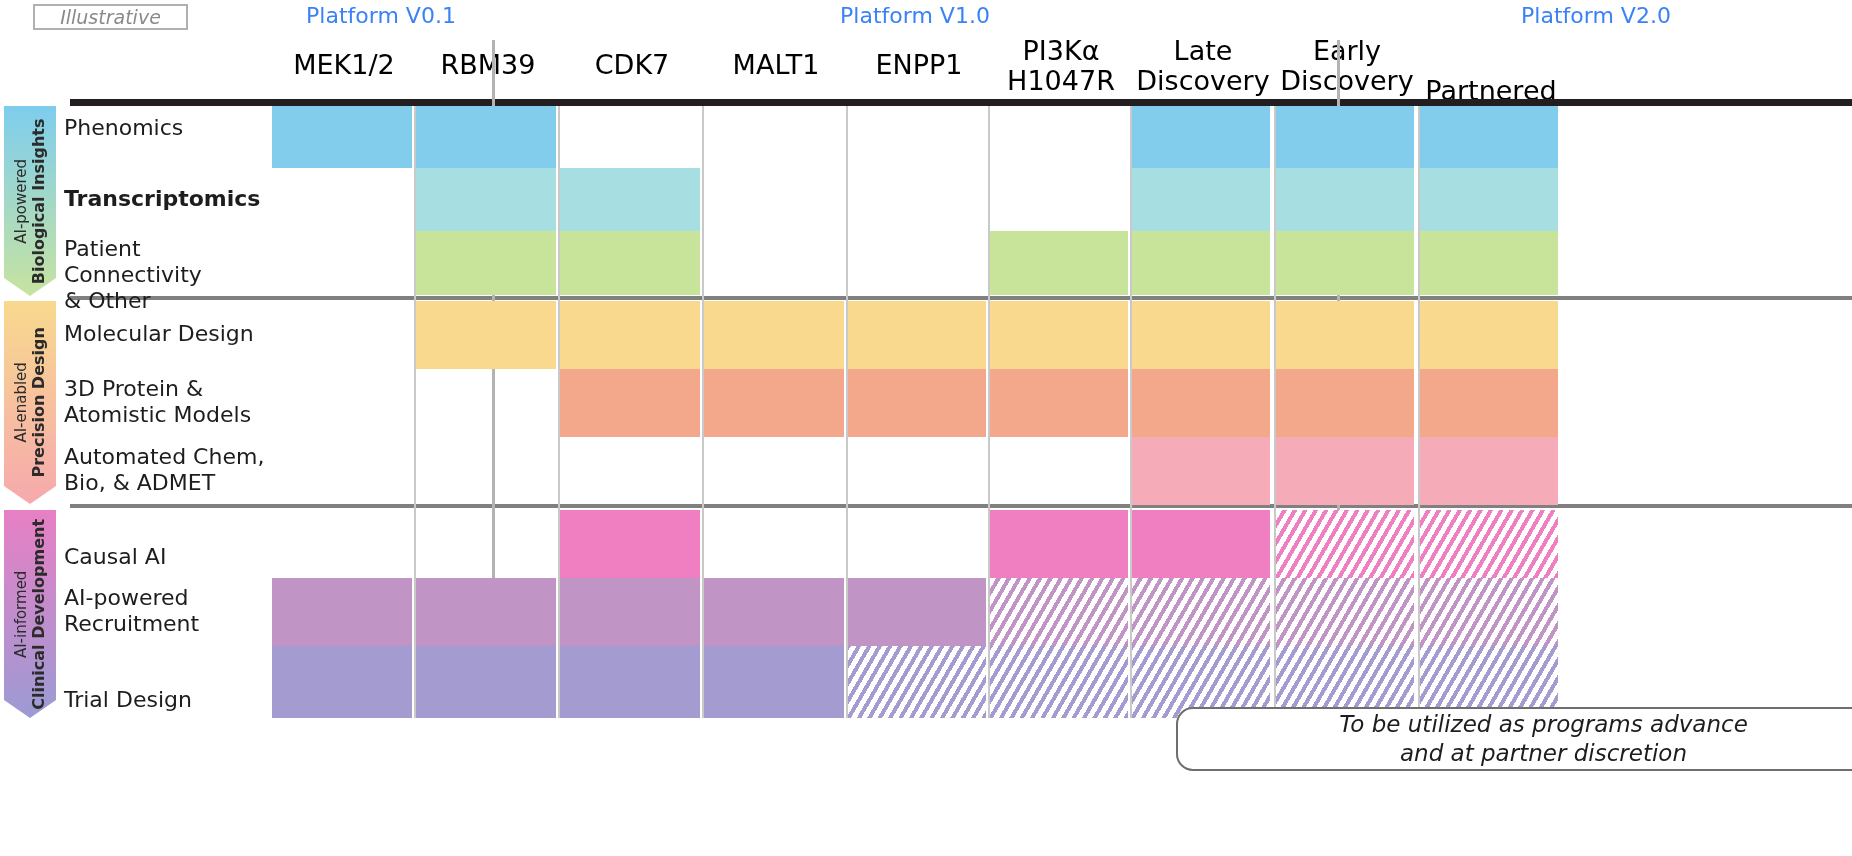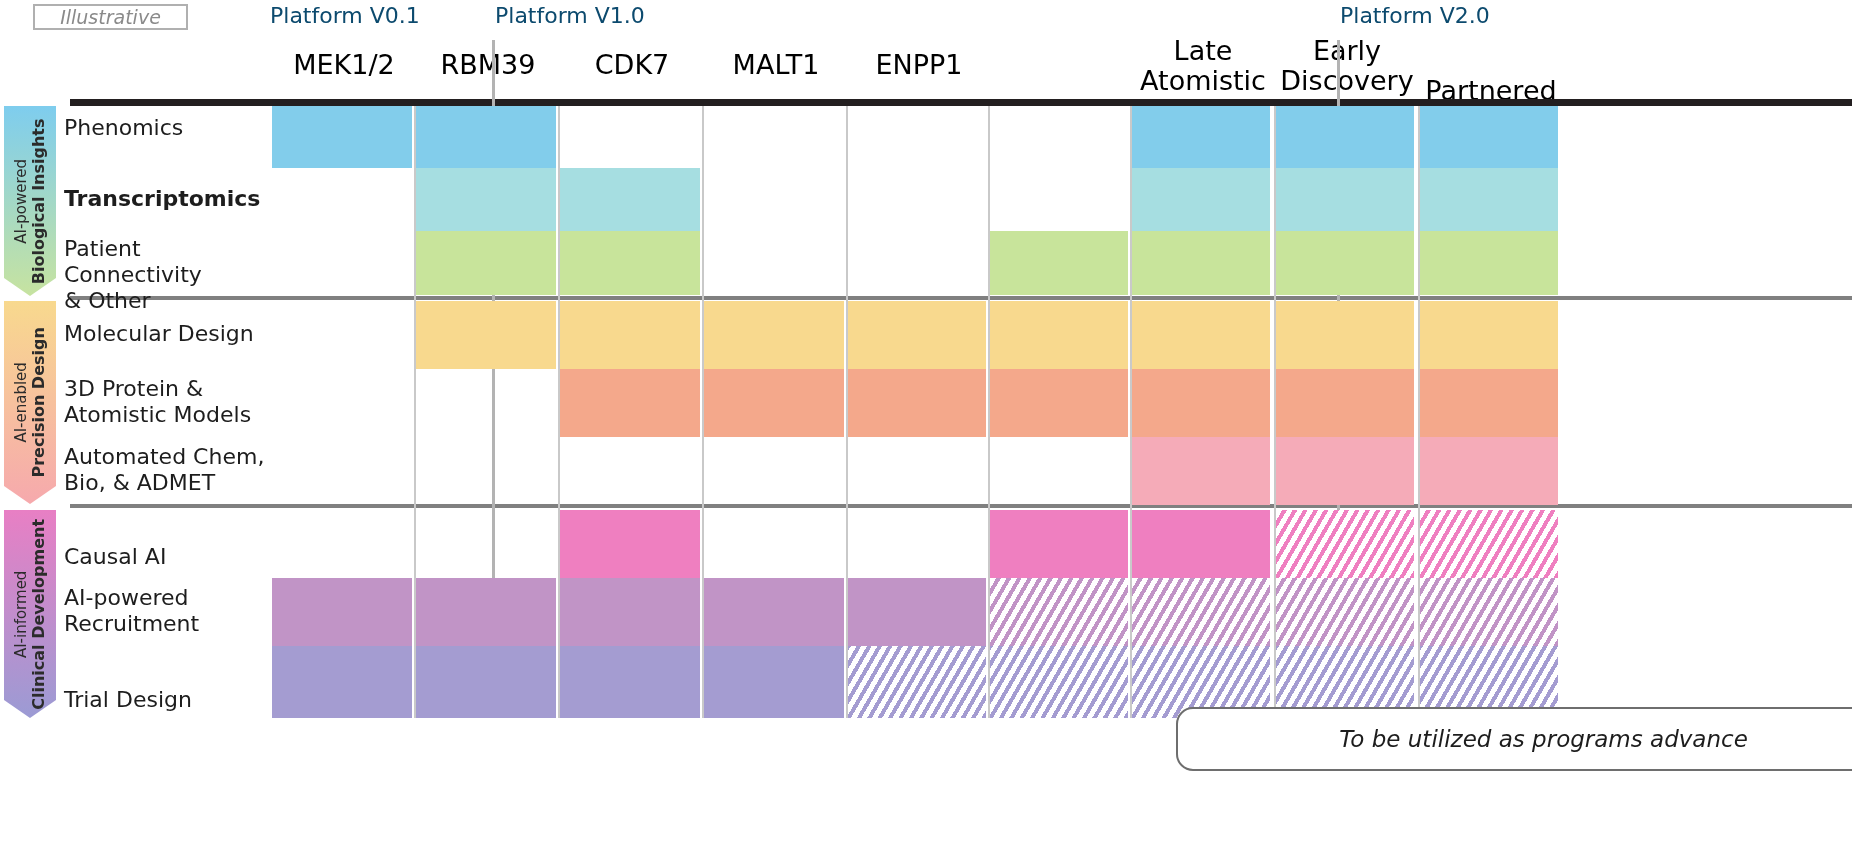--- a/index.html
+++ b/index.html
@@ -15,22 +15,22 @@
   #topbar{position:absolute;left:0;top:0;width:1852px;height:36px;}
   #illustrative{
     position:absolute;left:33px;top:4px;width:155px;height:26px;
     border:2px solid #b0b0b0;background:#fff;
     display:flex;align-items:center;justify-content:center;
     font-style:italic;font-size:19px;color:#8a8a8a;
     box-sizing:border-box;
   }
   .platform-label{
     position:absolute;top:3px;
-    font-size:22px;color:#0c4a6e;
-    text-align:left;white-space:nowrap;
+    font-size:22px;color:#3b82f6;
+    text-align:center;white-space:nowrap;
   }
 
   
   #colheads{position:absolute;left:0;top:34px;width:1852px;height:62px;}
   .colhead{
     position:absolute;top:0;
     text-align:center;
     font-size:27px;color:#000000;
     line-height:30px;
     white-space:pre-line;
@@ -100,22 +100,24 @@
     <div class="platform-label" style="left: 495px; width: 840px;">Platform V1.0</div>
     <div class="platform-label" style="left: 1340px; width: 512px;">Platform V2.0</div>
   </div>
 
 <div id="colheads">
     <div class="colhead" style="left: 272px; width: 144px; top: 16px;">MEK1/2</div>
     <div class="colhead" style="left: 416px; width: 144px; top: 16px;">RBM39</div>
     <div class="colhead" style="left: 560px; width: 144px; top: 16px;">CDK7</div>
     <div class="colhead" style="left: 704px; width: 144px; top: 16px;">MALT1</div>
     <div class="colhead" style="left: 848px; width: 142px; top: 16px;">ENPP1</div>
+    <div class="colhead two" style="left: 990px; width: 142px;">PI3Kα
+H1047R</div>
     <div class="colhead two" style="left: 1132px; width: 142px;">Late
-Atomistic</div>
+Discovery</div>
     <div class="colhead two" style="left: 1276px; width: 142px;">Early
 Discovery</div>
     <div class="colhead two" style="left: 1420px; width: 142px; margin-top: 40px;">Partnered
 Discovery</div>
   </div>
 
 <div id="toprule"></div>
 <div id="rules">
     <div class="hrule" style="top: 296px;"></div>
     <div class="hrule" style="top: 504px;"></div>
@@ -231,13 +233,14 @@
     <div class="cell" style="left: 704px; width: 140px; top: 646px; height: 72px; background: rgb(164, 156, 209);"></div>
     <div class="cell" style="left: 848px; width: 138px; top: 646px; height: 72px; background: repeating-linear-gradient(-60deg, rgb(164, 156, 209) 0px, rgb(164, 156, 209) 4px, rgb(255, 255, 255) 4px, rgb(255, 255, 255) 9px);"></div>
     <div class="cell" style="left: 990px; width: 138px; top: 646px; height: 72px; background: repeating-linear-gradient(-60deg, rgb(164, 156, 209) 0px, rgb(164, 156, 209) 4px, rgb(255, 255, 255) 4px, rgb(255, 255, 255) 9px);"></div>
     <div class="cell" style="left: 1132px; width: 138px; top: 646px; height: 72px; background: repeating-linear-gradient(-60deg, rgb(164, 156, 209) 0px, rgb(164, 156, 209) 4px, rgb(255, 255, 255) 4px, rgb(255, 255, 255) 9px);"></div>
     <div class="cell" style="left: 1276px; width: 138px; top: 646px; height: 72px; background: repeating-linear-gradient(-60deg, rgb(164, 156, 209) 0px, rgb(164, 156, 209) 4px, rgb(255, 255, 255) 4px, rgb(255, 255, 255) 9px);"></div>
     <div class="cell" style="left: 1420px; width: 138px; top: 646px; height: 72px; background: repeating-linear-gradient(-60deg, rgb(164, 156, 209) 0px, rgb(164, 156, 209) 4px, rgb(255, 255, 255) 4px, rgb(255, 255, 255) 9px);"></div>
   </div>
 
 <div id="callout" style="left: 1176px; top: 707px; width: 735px; height: 64px; border-radius: 17px;">
   <span>To be utilized as programs advance</span>
+  <span>and at partner discretion</span>
 </div>
 
 </body></html>

